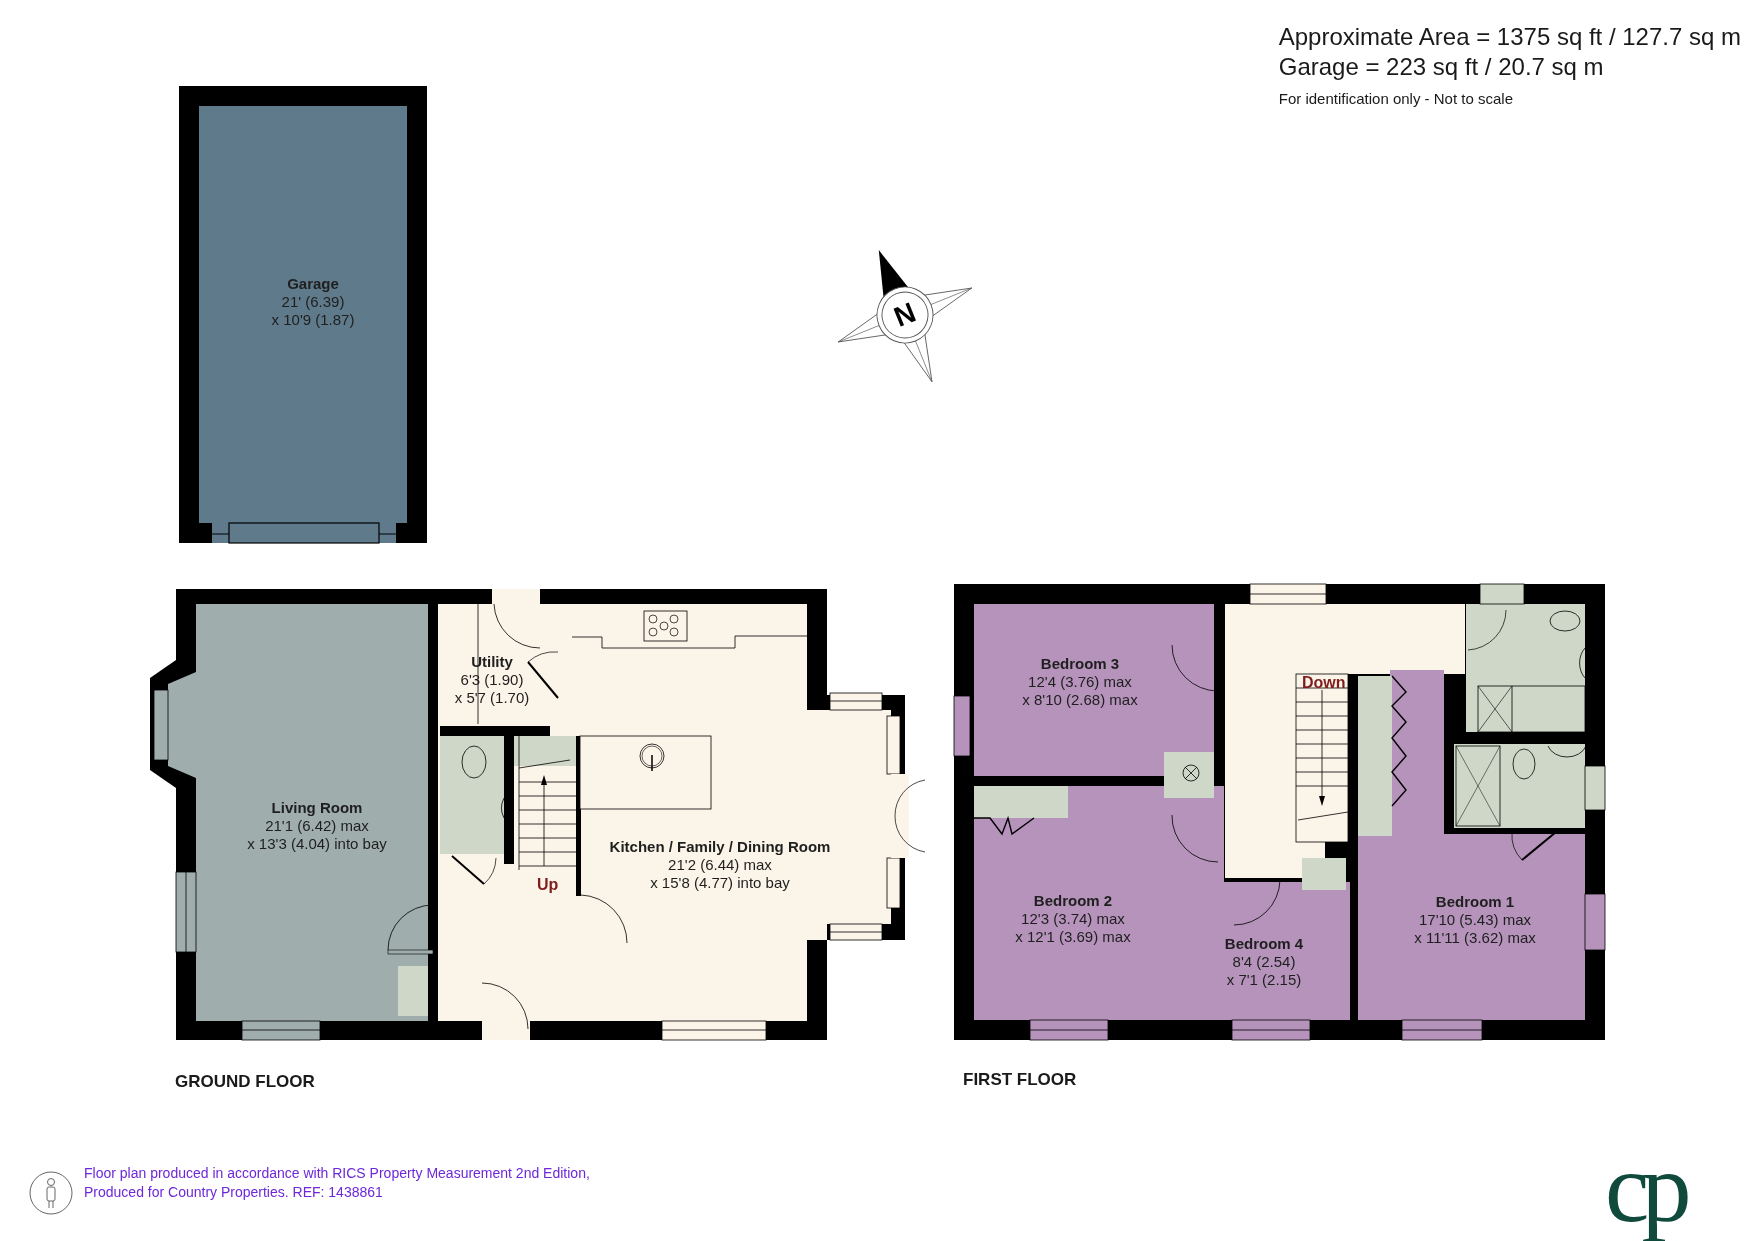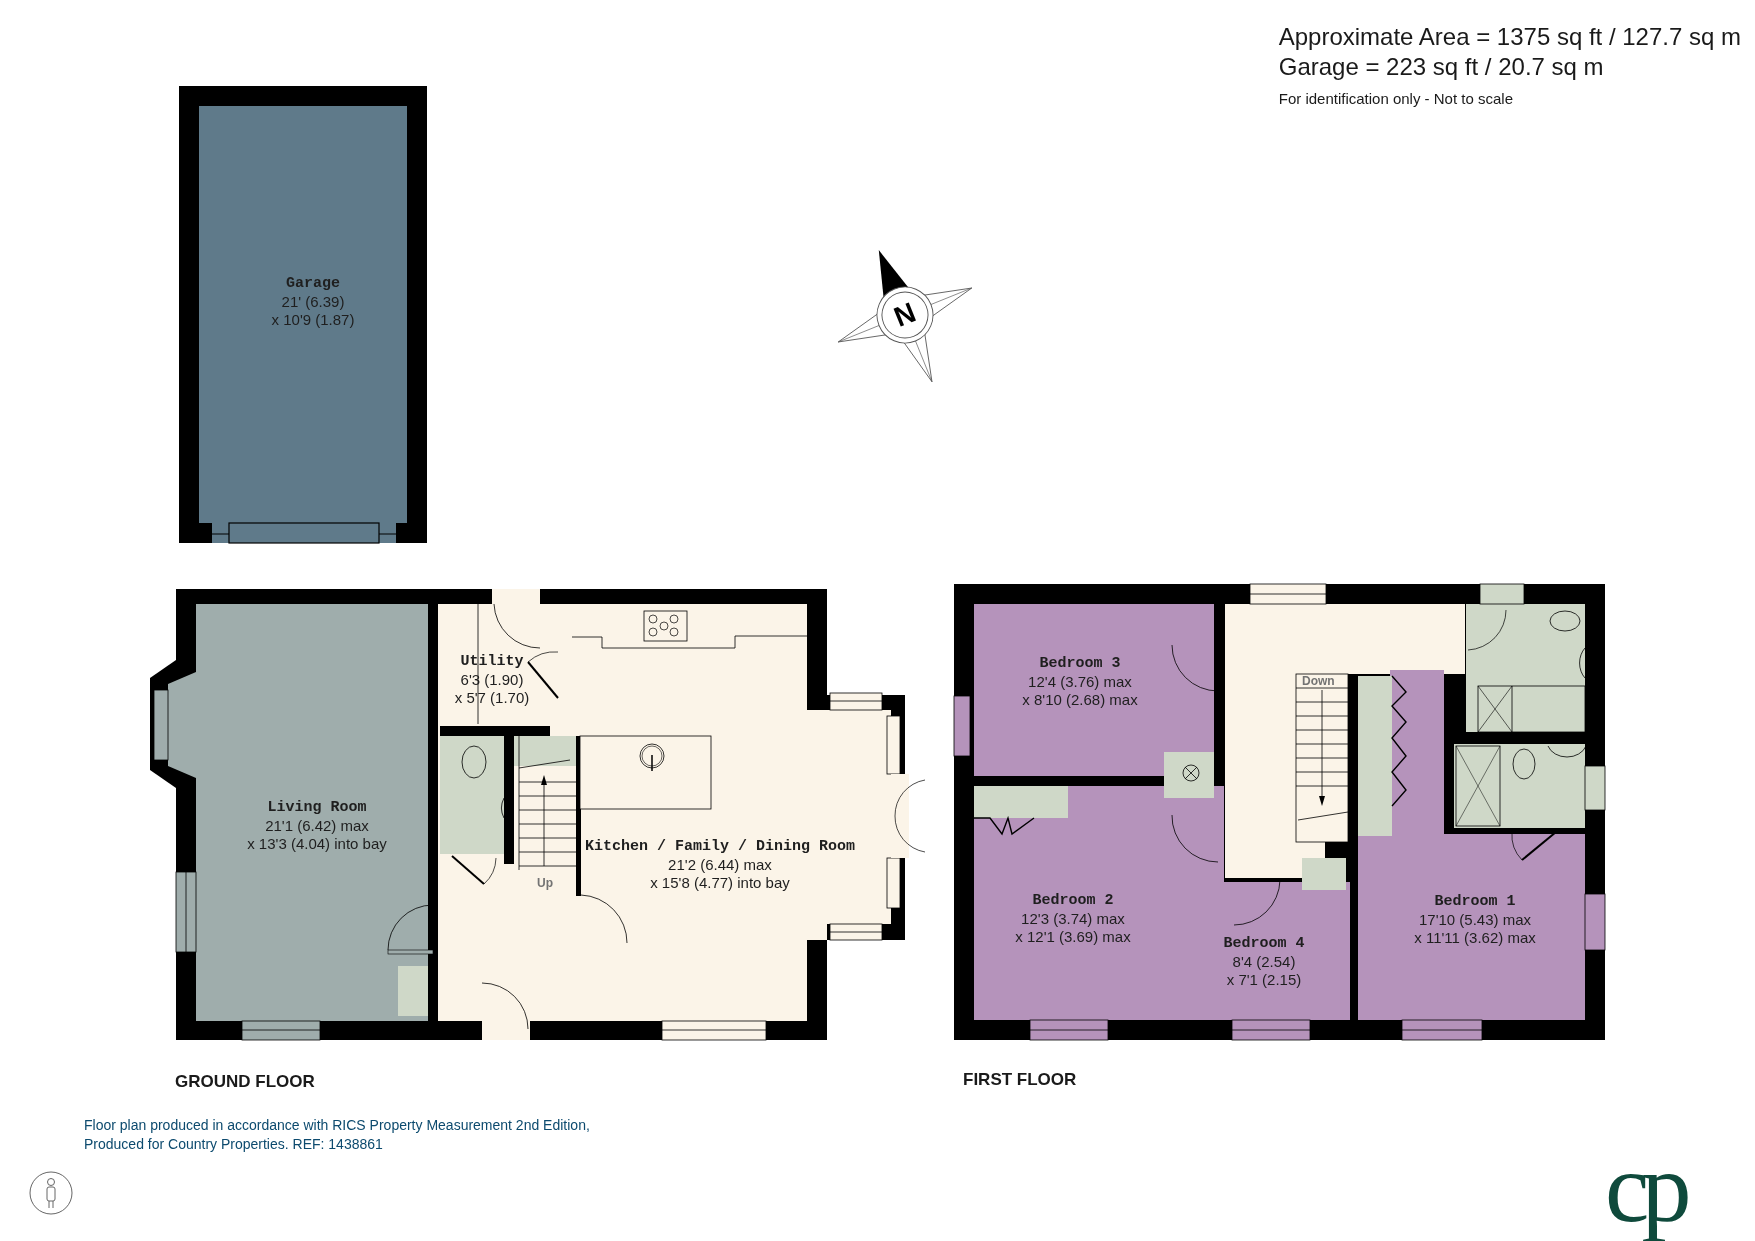--- a/index.html
+++ b/index.html
@@ -3,24 +3,24 @@
 <meta charset="utf-8">
 <style>
   html, body { margin: 0; padding: 0; background: #ffffff; }
   body { width: 1755px; height: 1241px; position: relative; overflow: hidden; font-family: "Liberation Sans", sans-serif; color: #1a1a1a; }
   .abs { position: absolute; }
   .area-block { right: 14px; top: 22px; text-align: left; }
   .area-line { font-size: 24px; line-height: 30px; color: #1a1a1a; }
   .area-note { font-size: 15px; margin-top: 8px; color: #1a1a1a; }
   svg.plan { position: absolute; left: 0; top: 0; }
   .room-label { position: absolute; text-align: center; font-size: 15px; line-height: 18px; color: #1f1f1f; white-space: nowrap; transform: translateX(-50%); }
-  .room-label .name { font-weight: bold; font-family: Liberation Mono, monospace; }
+  .room-label .name { font-weight: bold; }
   .floor-label { position: absolute; font-weight: bold; font-size: 17px; color: #1a1a1a; }
-  .stair-text { position: absolute; font-weight: bold; font-size: 12px; color: #737373; }
-  .footer { left: 84px; top: 1116px; font-size: 14px; line-height: 19px; color: #0c4a6e; }
+  .stair-text { position: absolute; font-weight: bold; font-size: 16px; color: #7f1d1d; }
+  .footer { left: 84px; top: 1164px; font-size: 14px; line-height: 19px; color: #6d28d9; }
   .footer-icon { left: 28px; top: 1170px; width: 46px; height: 46px; }
   .logo { left: 1605px; top: 1138px; font-family: "Liberation Serif", "DejaVu Serif", serif; font-size: 100px; line-height: 100px; color: #0f4a3c; letter-spacing: -8px; }
 </style>
 </head>
 <body>
 
 <div class="abs area-block">
   <div class="area-line">Approximate Area = 1375 sq ft / 127.7 sq m</div>
   <div class="area-line">Garage = 223 sq ft / 20.7 sq m</div>
   <div class="area-note">For identification only - Not to scale</div>

